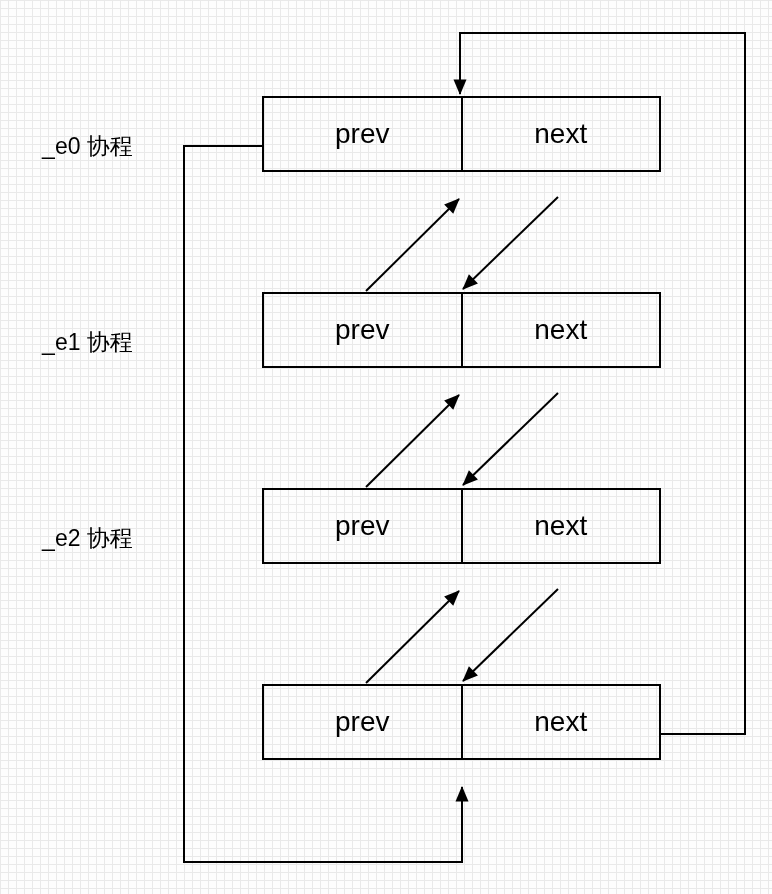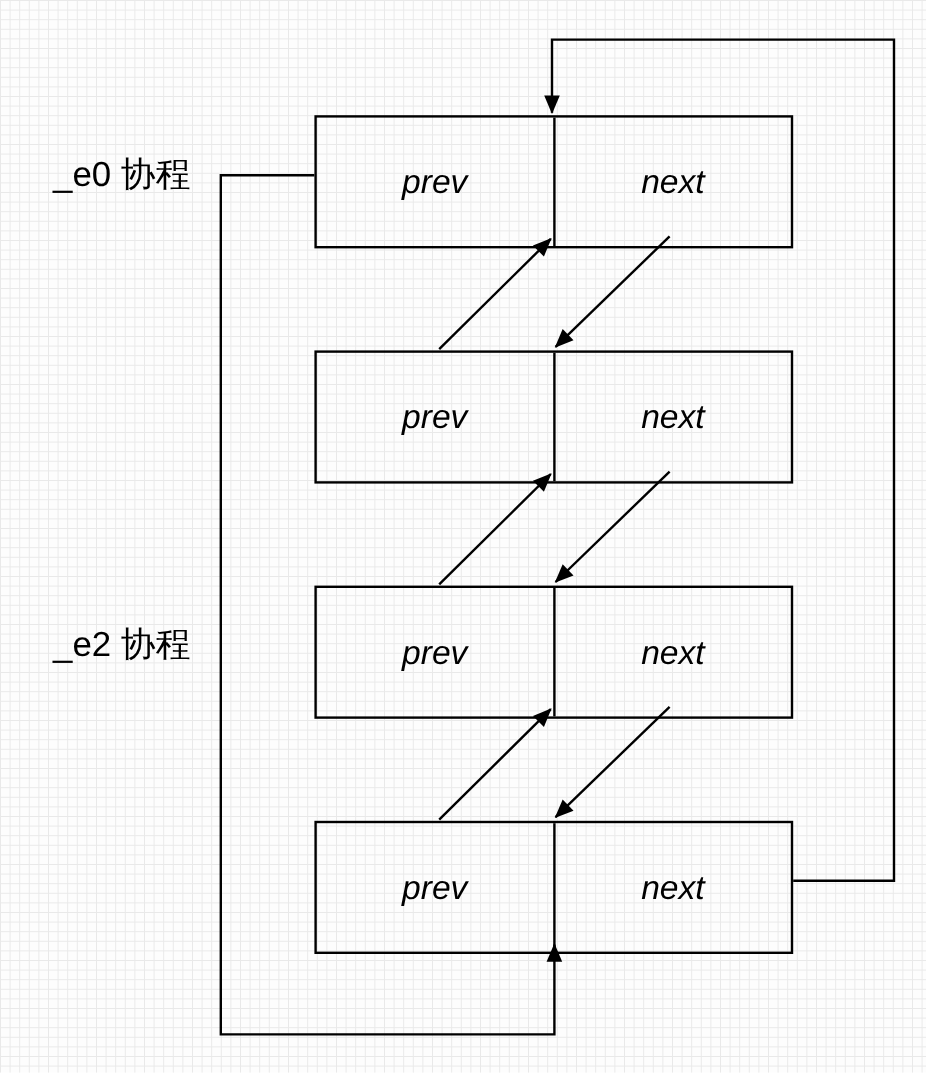--- a/index.html
+++ b/index.html
@@ -24,51 +24,50 @@
     position: absolute;
     left: 0;
     top: 0;
     width: 772px;
     height: 894px;
   }
   .node {
     position: absolute;
     left: 262px;
     width: 399px;
-    height: 111px;
+    height: 76px;
     box-sizing: border-box;
     border: 2.5px solid #000000;
     display: flex;
     background: transparent;
-    font-style: italic;
   }
   .node-e0 { top: 96px; }
   .node-e1 { top: 292px; }
   .node-e2 { top: 488px; }
   .node-l  { top: 684px; }
   .cell {
     flex: 1 1 0;
     display: flex;
     align-items: center;
     justify-content: center;
     font-size: 28px;
     line-height: 1;
   }
   .cell-prev {
     border-right: 2.5px solid #000000;
   }
   .side-label {
     position: absolute;
-    left: 29px;
+    left: 15px;
     width: 145px;
     height: 100px;
     display: flex;
     align-items: center;
     justify-content: center;
-    font-size: 29px;
+    font-size: 23px;
     white-space: nowrap;
     text-align: center;
   }
   .label-e0 { top: 96px; }
   .label-e1 { top: 292px; }
   .label-e2 { top: 488px; }
   .label-l  { top: 684px; }
   polyline {
     fill: none;
     stroke: #000000;
@@ -95,20 +94,21 @@
     <polyline points="558,197 463,289" marker-end="url(#ah)"></polyline>
 
     <polyline points="366,487 459,395" marker-end="url(#ah)"></polyline>
     <polyline points="558,393 463,485" marker-end="url(#ah)"></polyline>
 
     <polyline points="366,683 459,591" marker-end="url(#ah)"></polyline>
     <polyline points="558,589 463,681" marker-end="url(#ah)"></polyline>
   </svg>
 
   <div class="side-label label-e0">_e0 协程</div>
+  <div class="side-label label-e1">_e1 协程</div>
   <div class="side-label label-e2">_e2 协程</div>
 
   <div class="node node-e0">
     <div class="cell cell-prev">
       <span>prev</span>
     </div>
     <div class="cell cell-next">
       <span>next</span>
     </div>
   </div>

